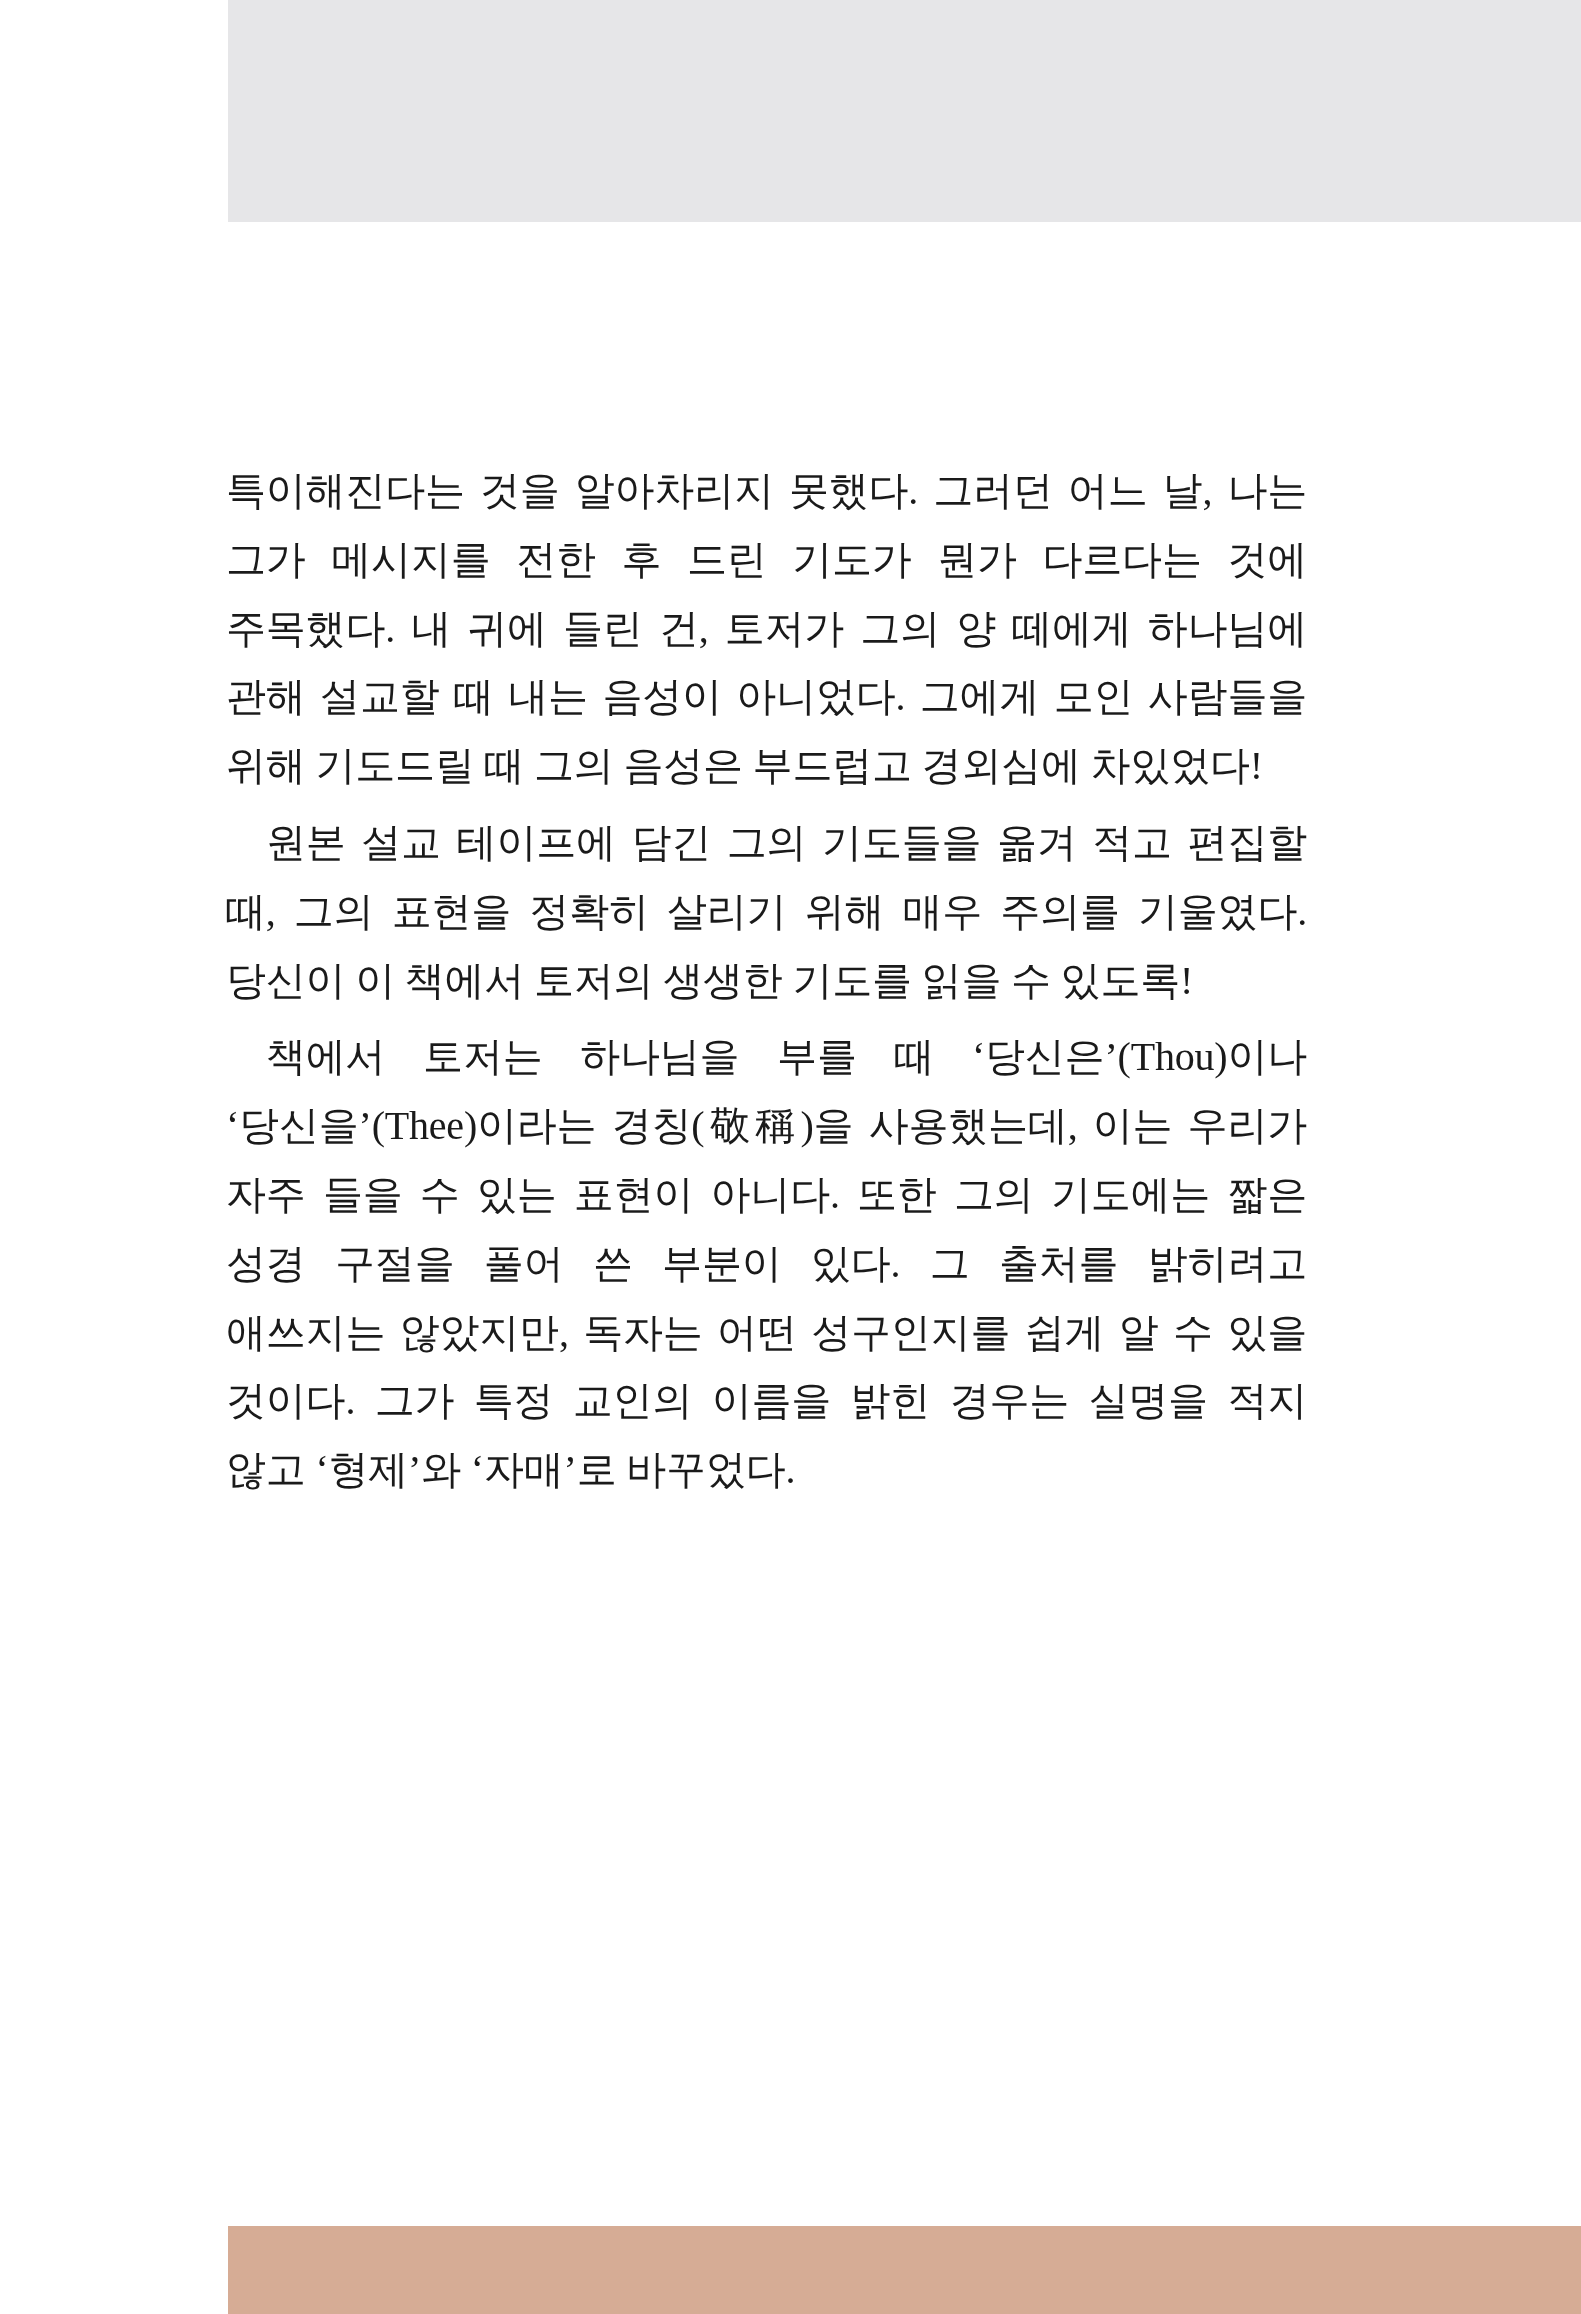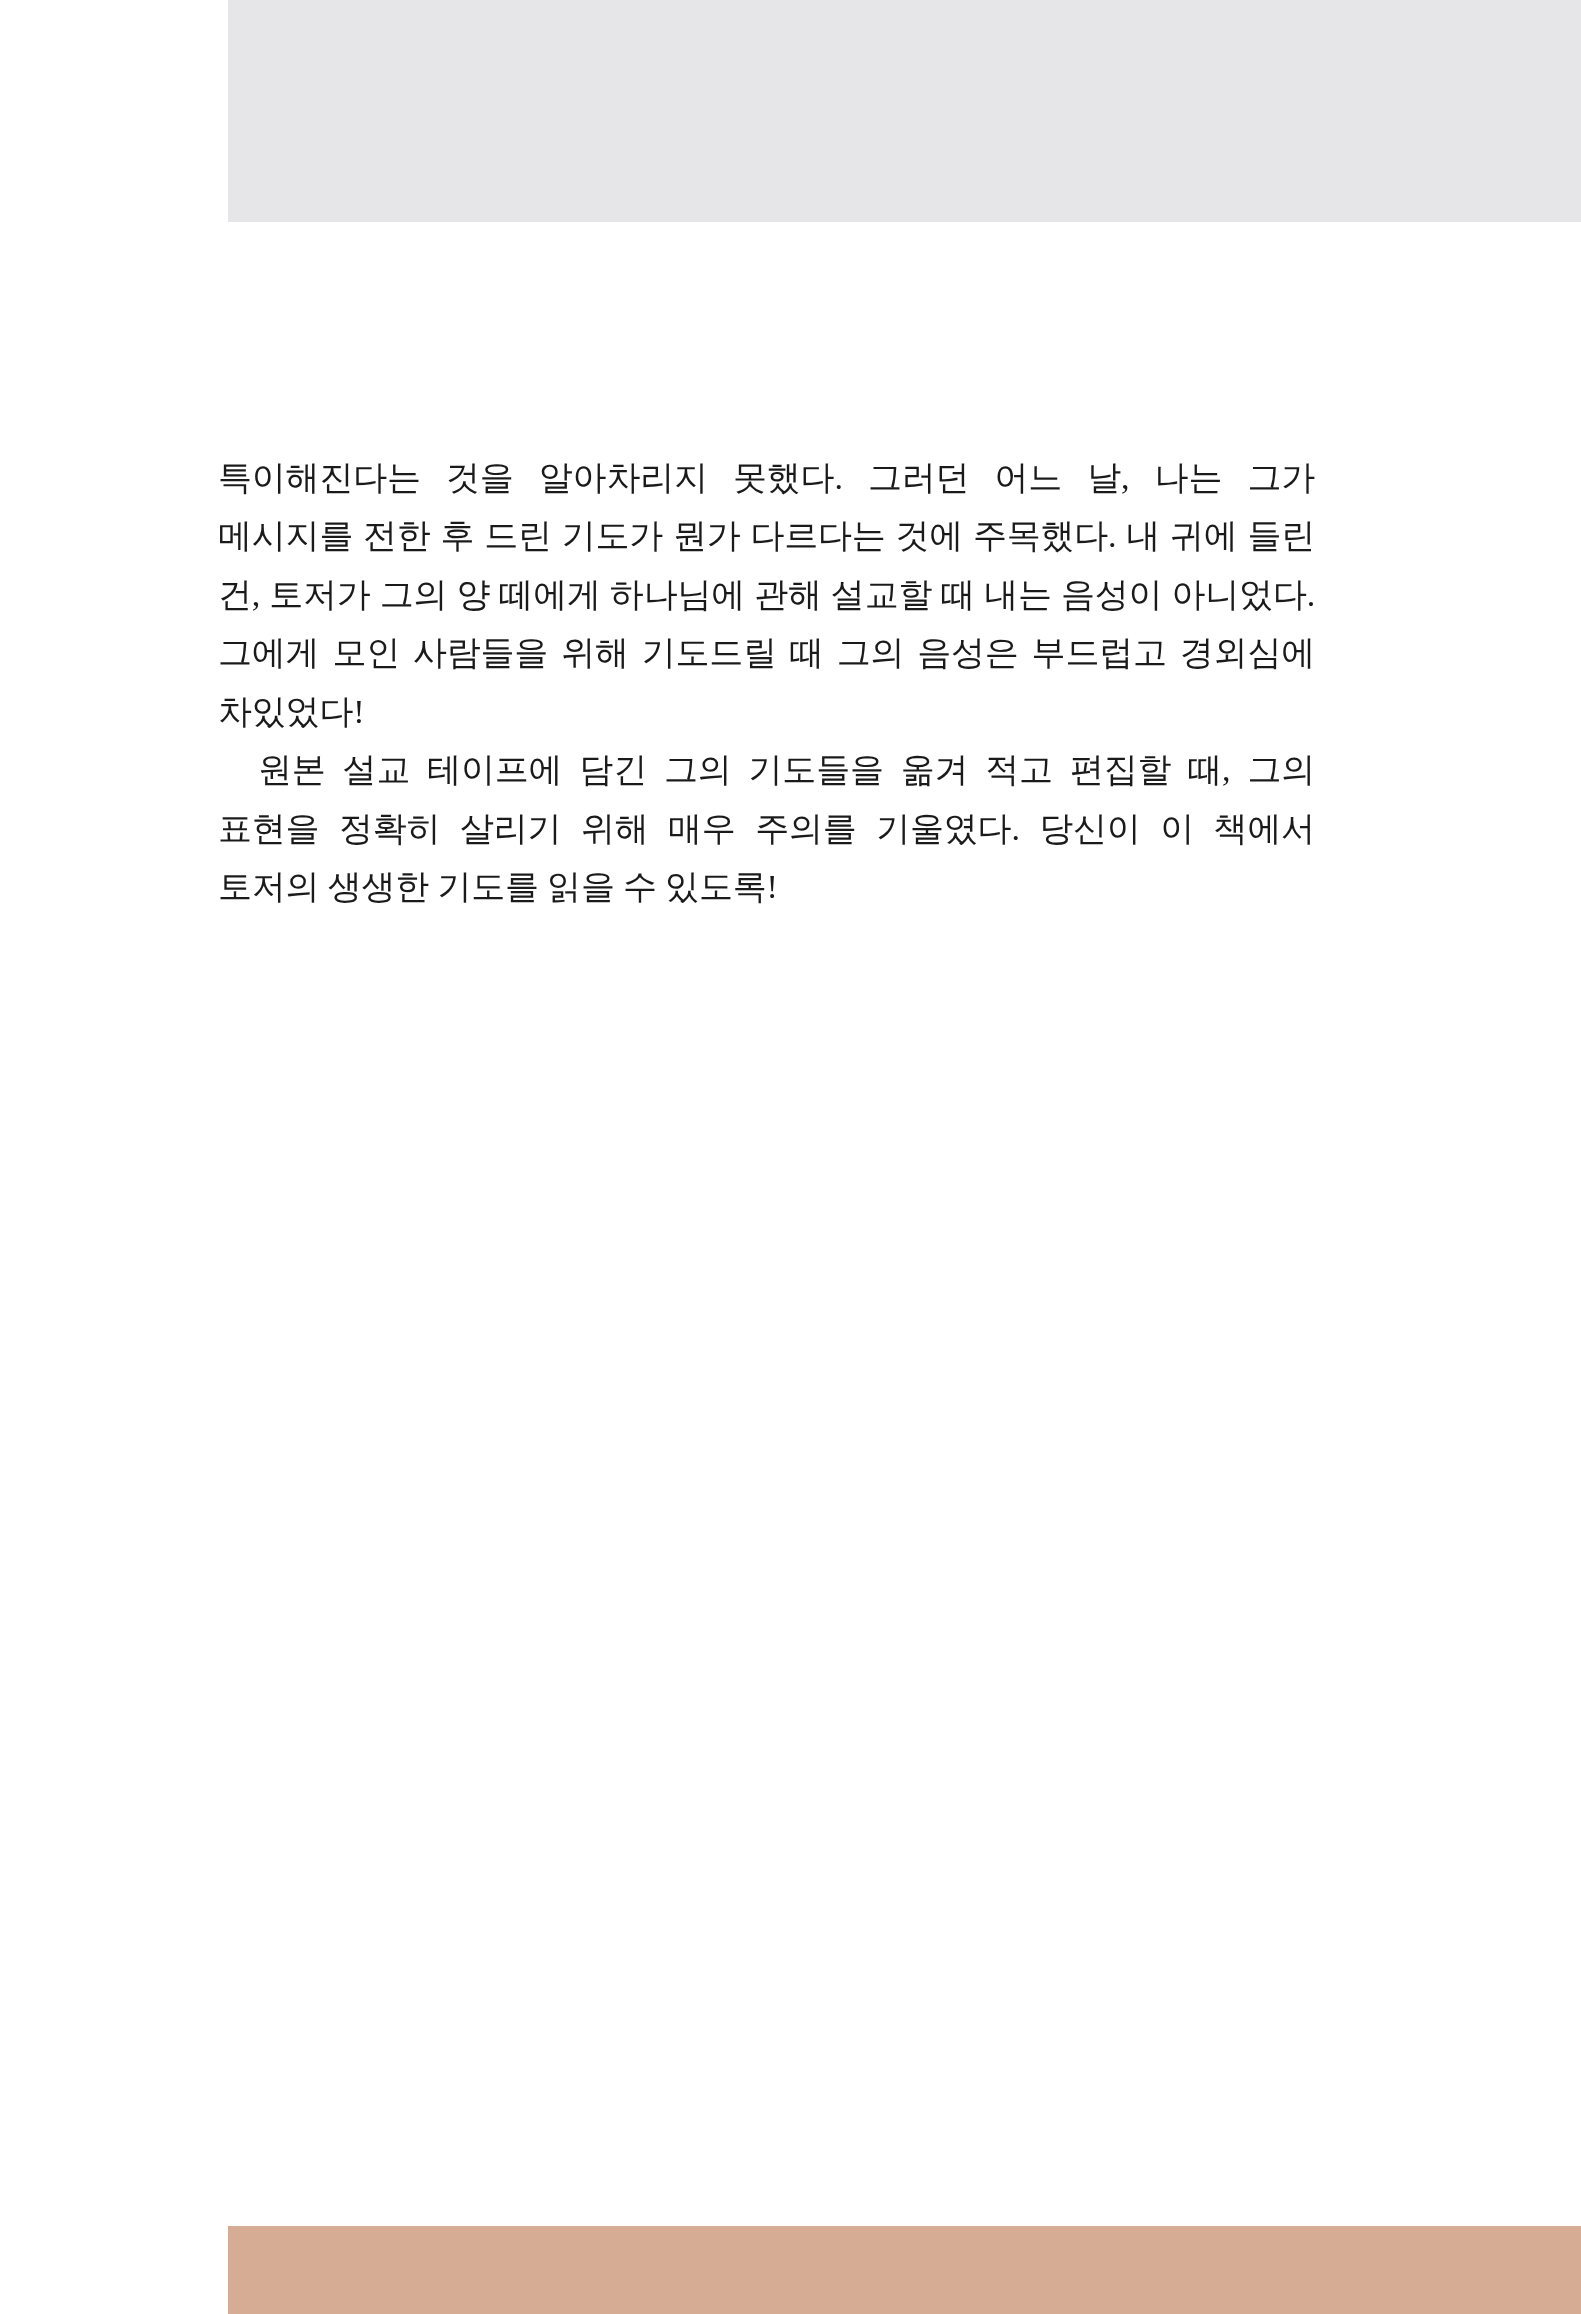--- a/index.html
+++ b/index.html
@@ -52,22 +52,22 @@
   }
 
   .content {
     position: absolute;
     left: 218px;
     top: 449px;
     width: 1097px;
   }
 
   .para {
-    margin: 0;
-    font-size: 34px;
+    margin: 8px;
+    font-size: 40px;
     line-height: 1.72;
     color: #1a1a1a;
     text-align: justify;
     text-justify: inter-character;
     letter-spacing: -0.2px;
     word-break: keep-all;
   }
   .para + .para {
     margin-top: 0;
   }
@@ -80,16 +80,17 @@
 
 <div class="page">
 
   <div class="left-margin-strip"></div>
   <div class="top-band"></div>
   <div class="bottom-band"></div>
 
   <div class="content">
     <p class="para">특이해진다는 것을 알아차리지 못했다. 그러던 어느 날, 나는 그가 메시지를 전한 후 드린 기도가 뭔가 다르다는 것에 주목했다. 내 귀에 들린 건, 토저가 그의 양 떼에게 하나님에 관해 설교할 때 내는 음성이 아니었다. 그에게 모인 사람들을 위해 기도드릴 때 그의 음성은 부드럽고 경외심에 차있었다!</p>
     <p class="para indent">원본 설교 테이프에 담긴 그의 기도들을 옮겨 적고 편집할 때, 그의 표현을 정확히 살리기 위해 매우 주의를 기울였다. 당신이 이 책에서 토저의 생생한 기도를 읽을 수 있도록!</p>
+    <p class="para indent">책에서 토저는 하나님을 부를 때 ‘당신은’(Thou)이나 ‘당신을’(Thee)이라는 경칭(敬稱)을 사용했는데, 이는 우리가 자주 들을 수 있는 표현이 아니다. 또한 그의 기도에는 짧은 성경 구절을 풀어 쓴 부분이 있다. 그 출처를 밝히려고 애쓰지는 않았지만, 독자는 어떤 성구인지를 쉽게 알 수 있을 것이다. 그가 특정 교인의 이름을 밝힌 경우는 실명을 적지 않고 ‘형제’와 ‘자매’로 바꾸었다.</p>
   </div>
 
 </div>
 
 
 </body></html>

